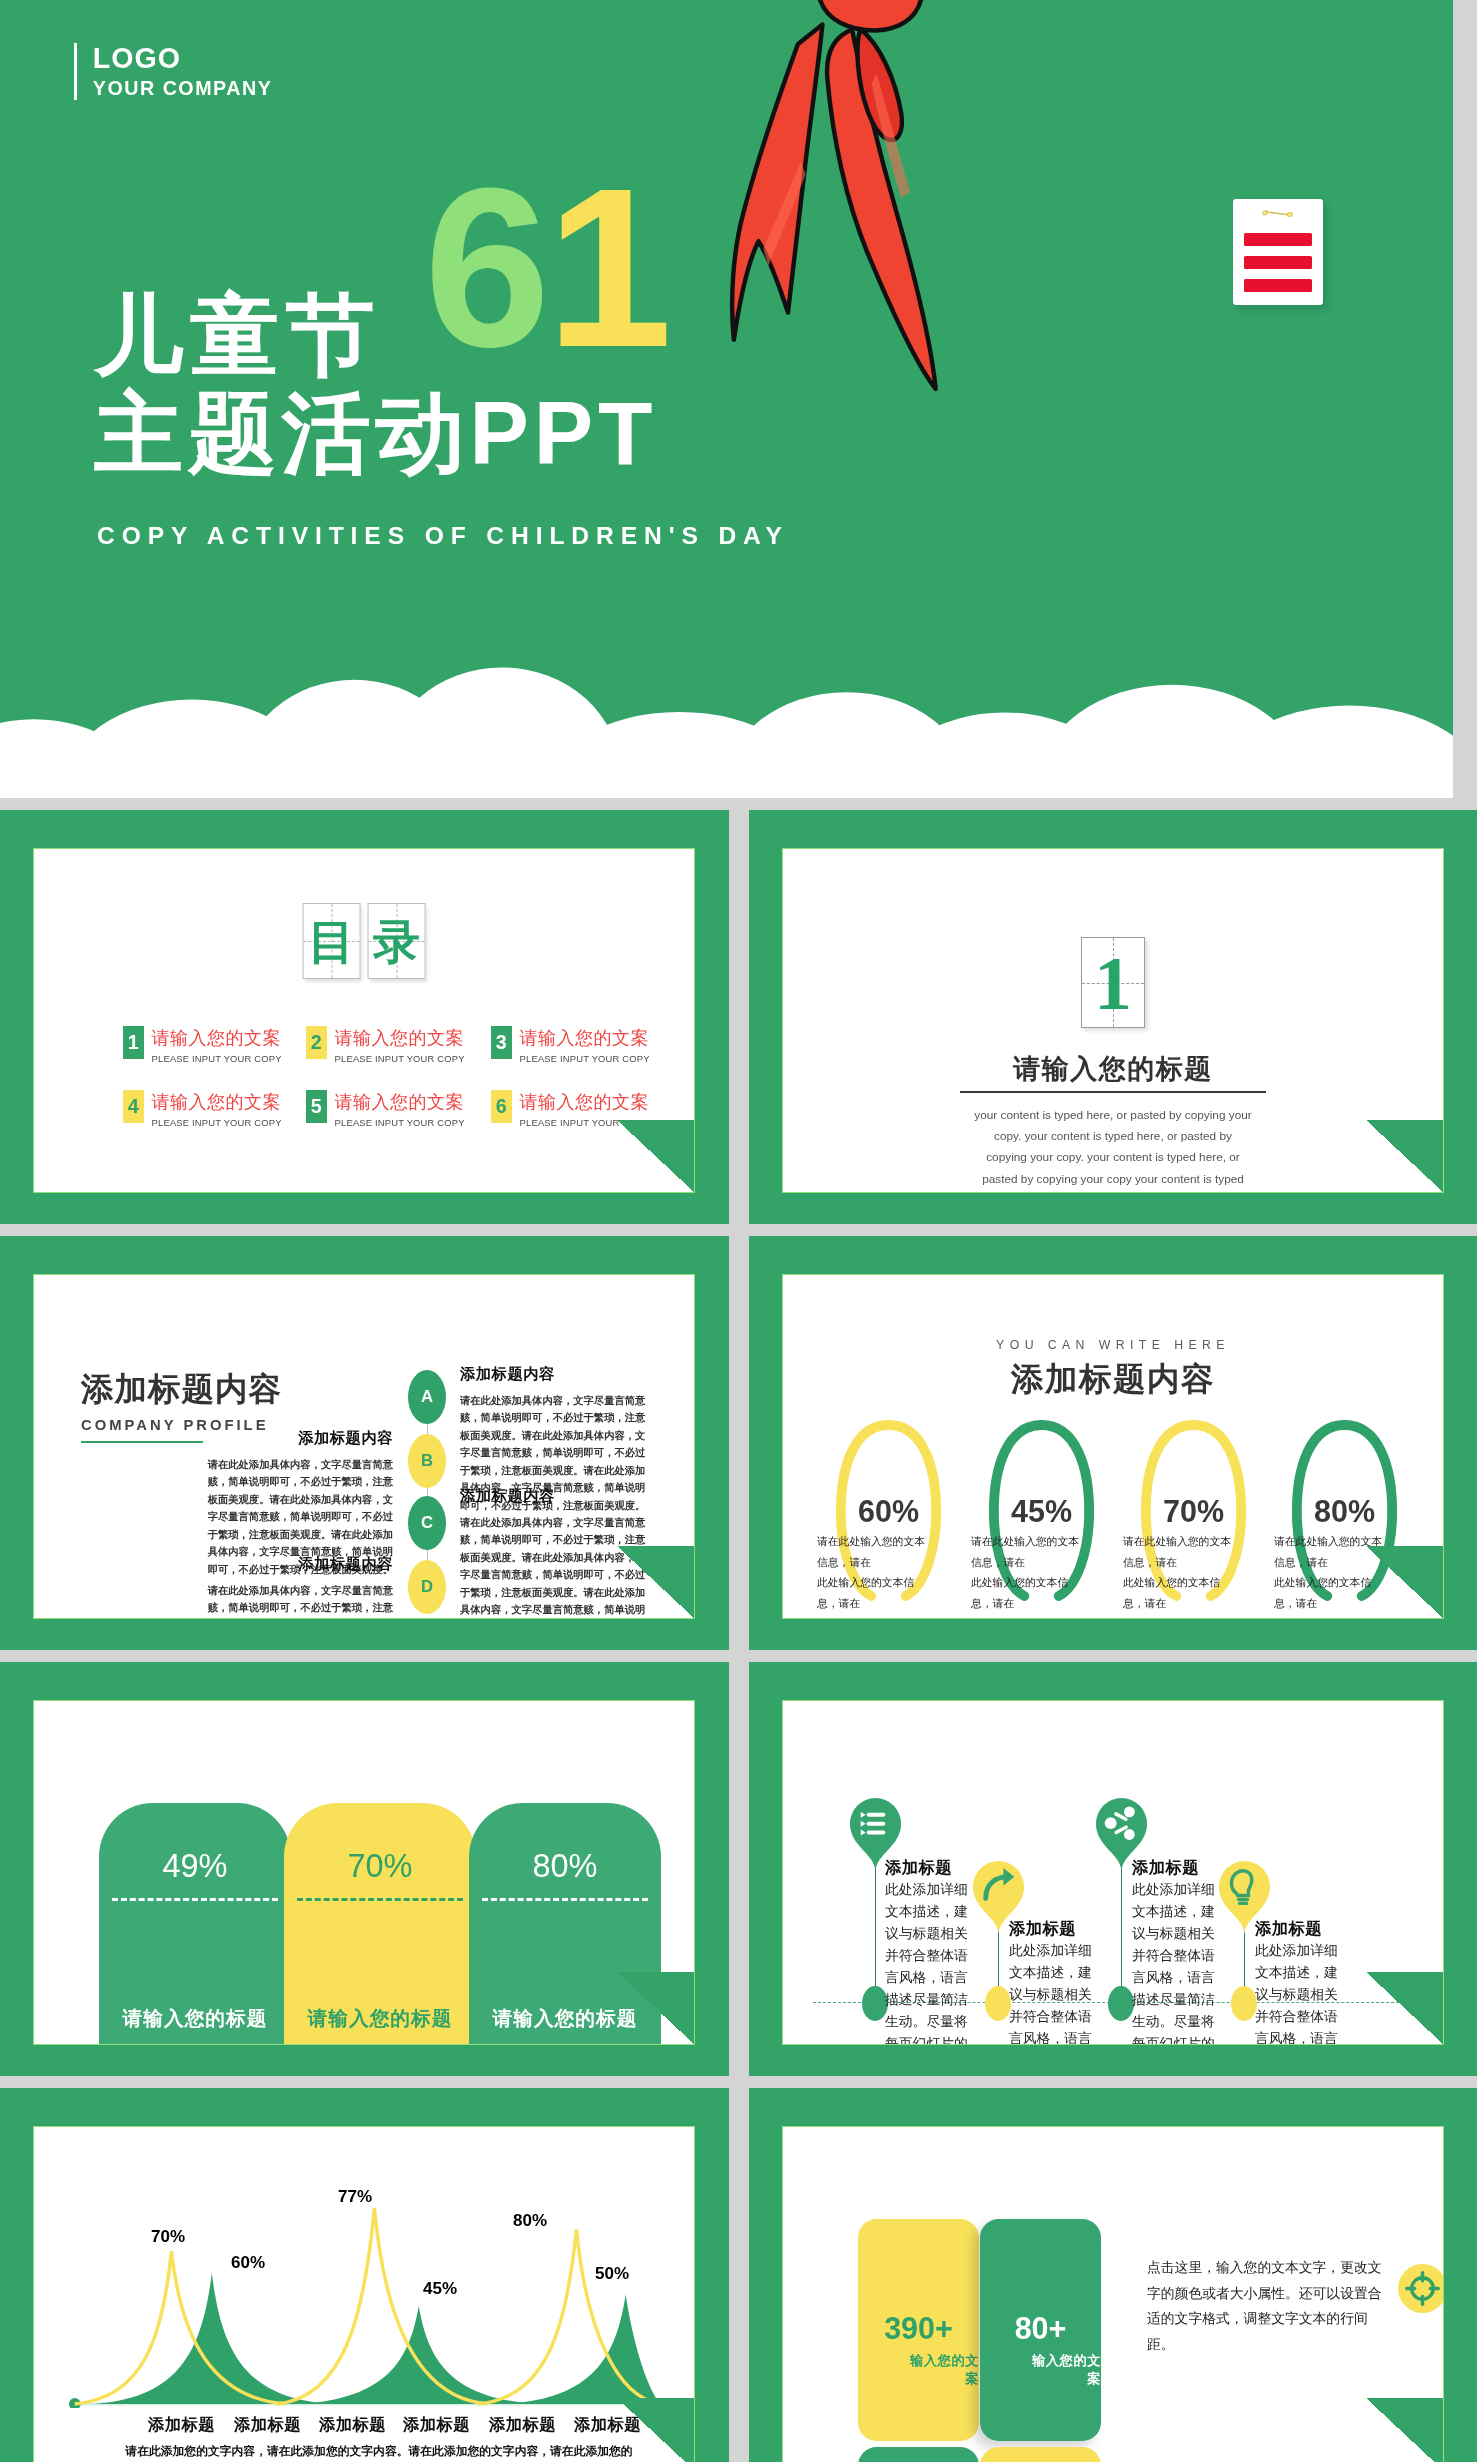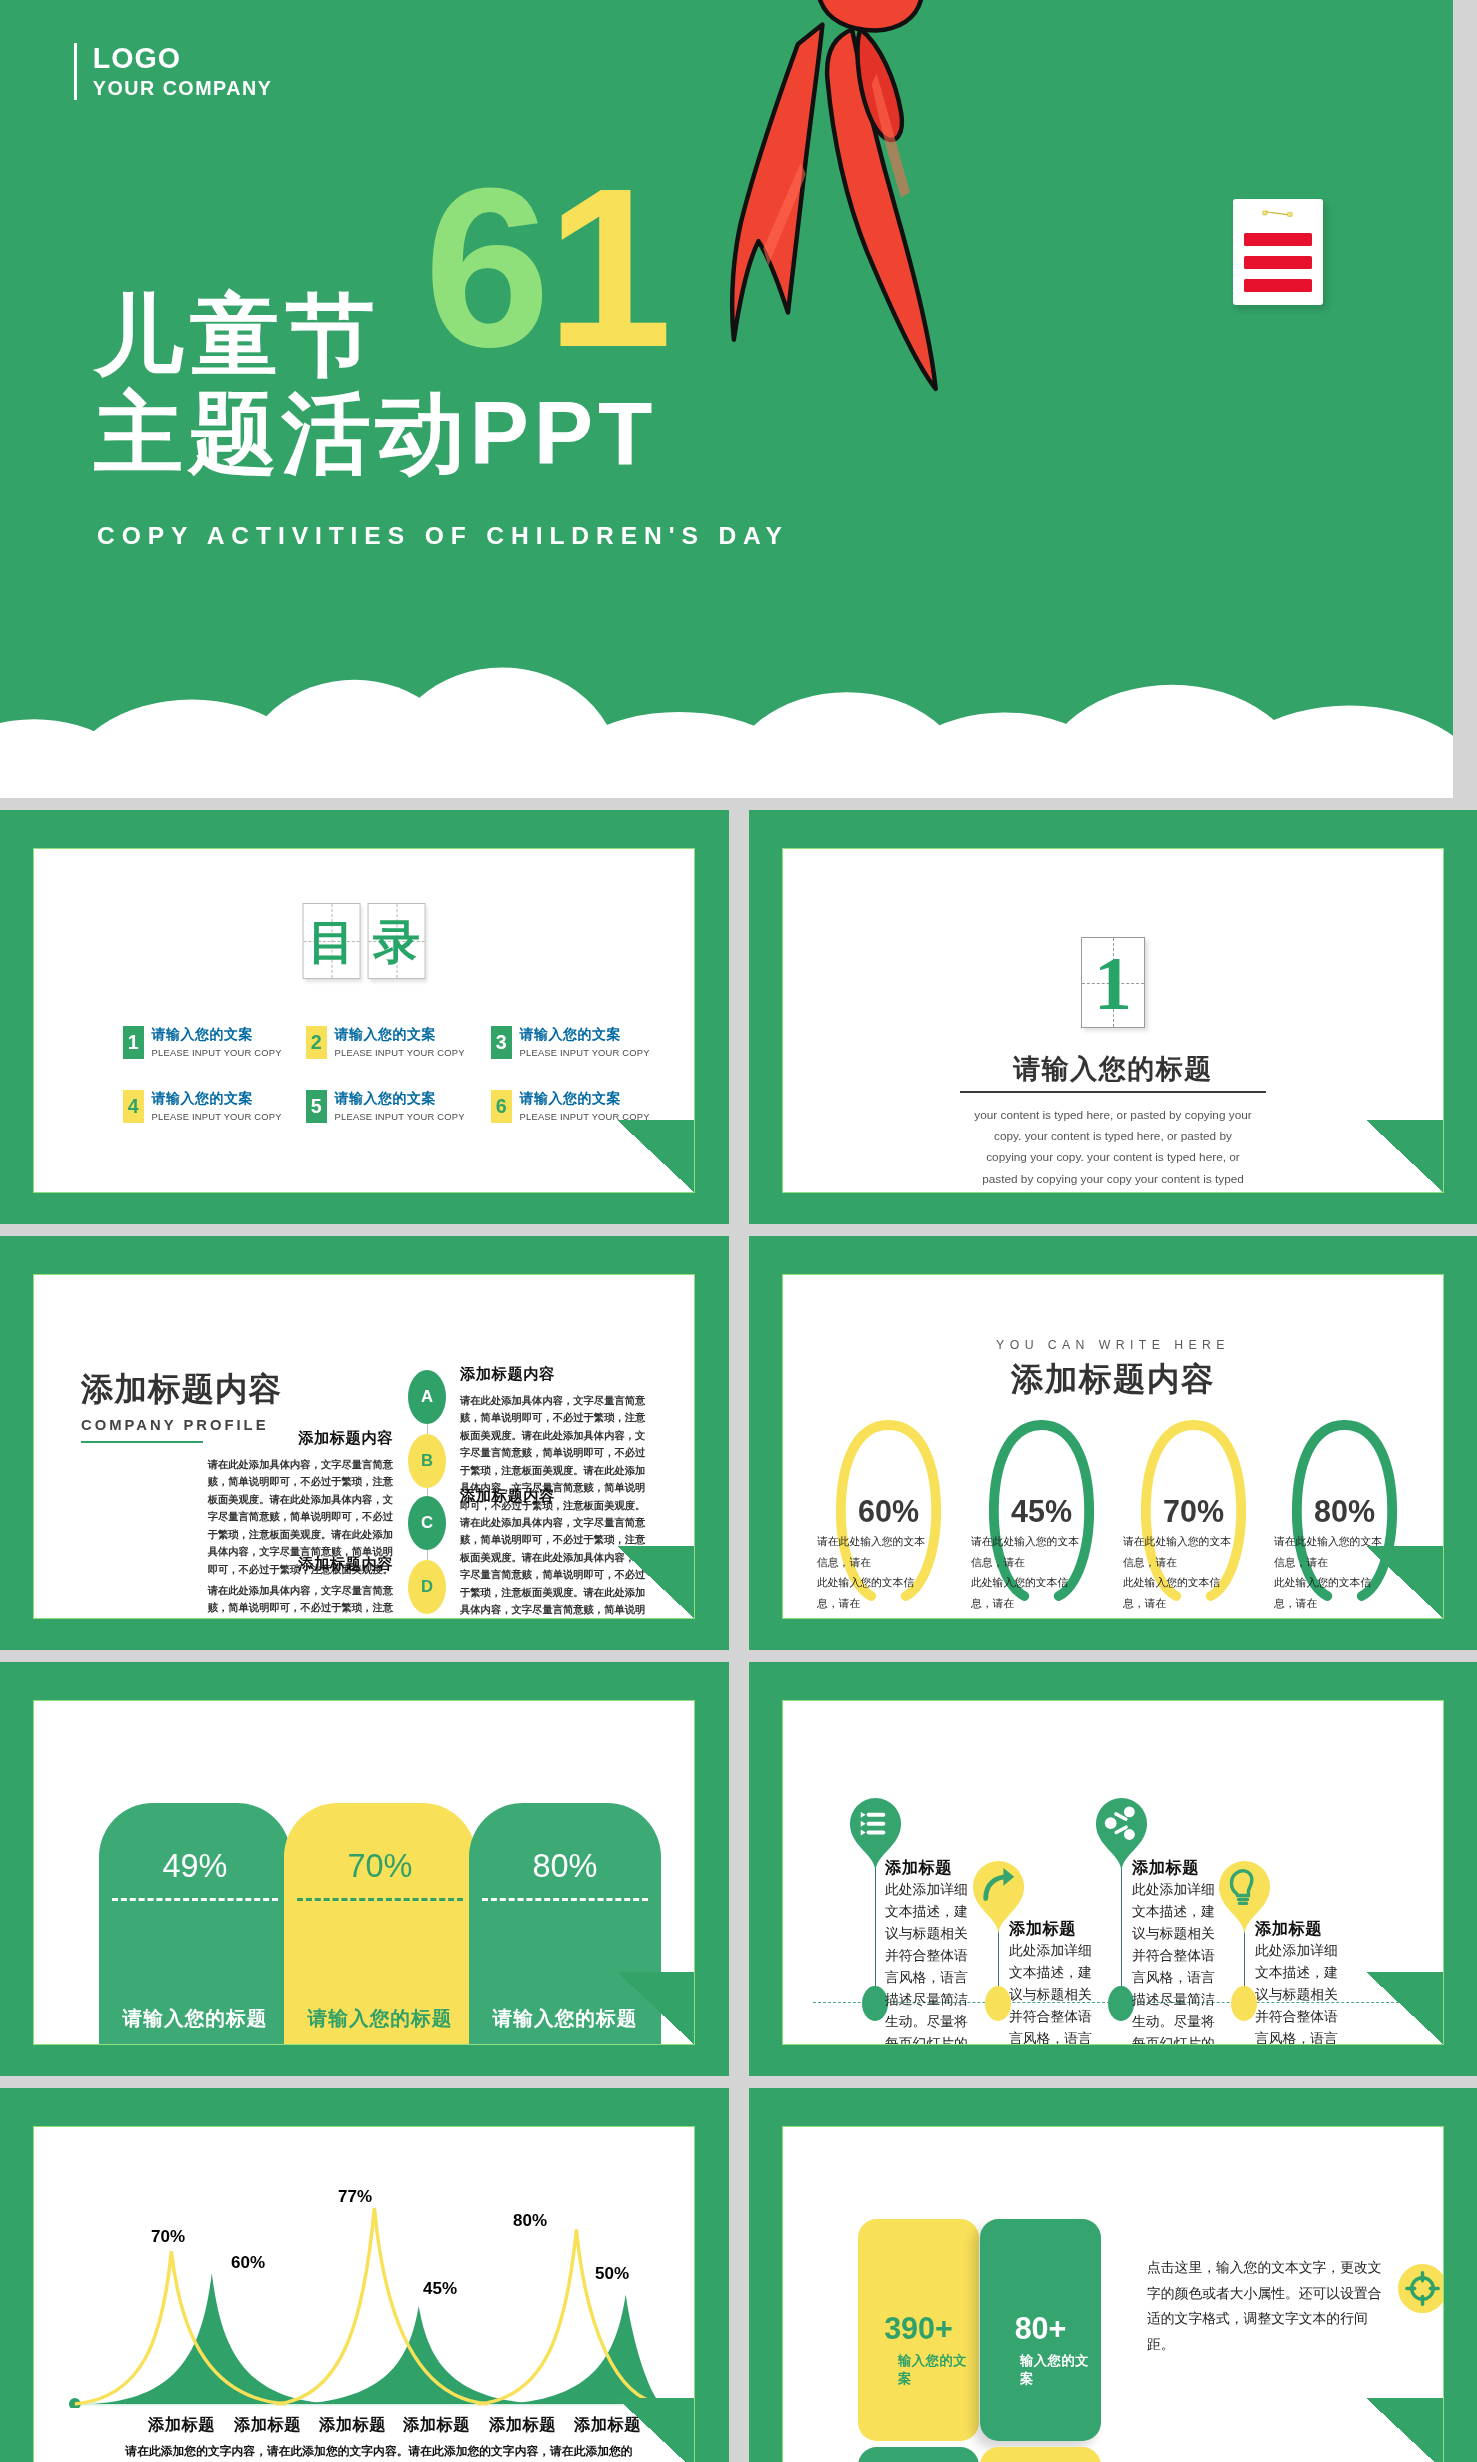--- a/index.html
+++ b/index.html
@@ -73,21 +73,21 @@
   .mulu-box .iv { position:absolute; top:0; bottom:0; left:50%; border-left:1px dashed #b4b4b4; }
   .mulu-box span { position:absolute; inset:0; display:flex; align-items:center;
                    justify-content:center; color:#27a468; font-size:47px;
                    font-weight:900; line-height:1; }
   .toc-item { position:absolute; display:flex; align-items:flex-start; }
   .toc-num { width:20.7px; height:32.5px; display:flex; align-items:center;
              justify-content:center; font-size:19.7px; font-weight:800; flex:none; }
   .toc-num.g { background:#33a368; color:#fff; }
   .toc-num.y { background:#f8e159; color:#33a368; }
   .toc-txt { margin-left:7.9px; }
-  .toc-cn { font-size:14px; font-weight:700; color:#0369a1; letter-spacing:0.5px; }
+  .toc-cn { font-size:18px; font-weight:400; color:#ef4444; letter-spacing:0.5px; }
   .toc-en { font-size:9.4px; color:#4a4a4a; letter-spacing:0.2px; margin-top:2.5px; }
 
   
   .sec-box { width:64px; height:91px; border:1.5px solid #9a9a9a; background:#fff;
              position:relative; box-shadow:3px 3.4px 3.9px rgba(0,0,0,.12); }
   .sec-box .ih { position:absolute; left:0; right:0; top:50%; border-top:1px dashed #9a9a9a; }
   .sec-box .iv { position:absolute; top:0; bottom:0; left:50%; border-left:1px dashed #9a9a9a; }
   .sec-box span { position:absolute; inset:0; display:flex; align-items:center;
                   justify-content:center; color:#27a468; font-size:76px;
                   font-weight:800; font-family:"Liberation Serif",serif; line-height:1; }
@@ -122,21 +122,21 @@
   .tl-stem { position:absolute; width:1px; background:#3d6b7a; }
 
   
   .peak-label { position:absolute; font-size:17px; font-weight:800; color:#000; }
   .peak-cat { position:absolute; font-size:16.3px; font-weight:900; color:#111; letter-spacing:0.5px; }
 
   
   .stat { position:absolute; width:121px; height:222px; border-radius:18.7px; }
   .stat .sv { position:absolute; top:92px; left:0; right:0; text-align:center;
               font-size:30.5px; font-weight:900; }
-  .stat .sl { position:absolute; top:133px; left:0; right:0; text-align:left;
+  .stat .sl { position:absolute; top:133px; left:0; right:0; text-align:right;
               font-size:13.3px; font-weight:800; letter-spacing:0.5px;padding-left:40px; }
   .stat-txt { position:absolute; width:236px; font-size:13.8px; color:#1c1c1c; line-height:1.85; }
   .stat-ico { position:absolute; width:49px; height:49px; border-radius:50%; }
 </style>
 </head>
 <body>
 
 <div class="slide" id="cover">
 
   <div class="logo-block">

